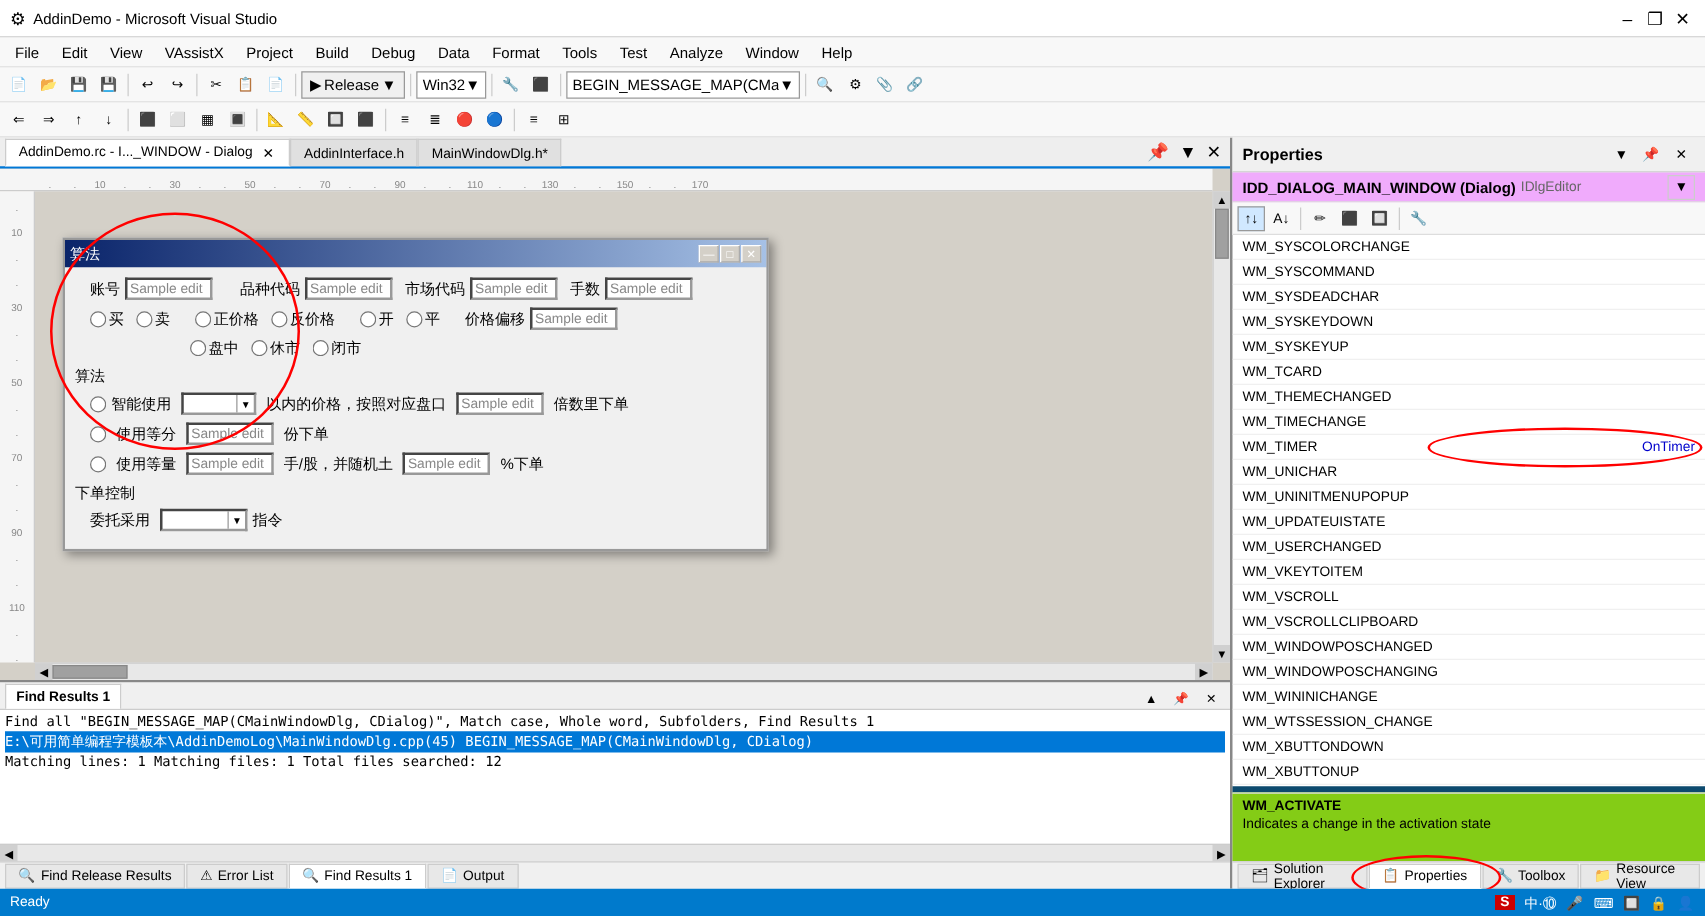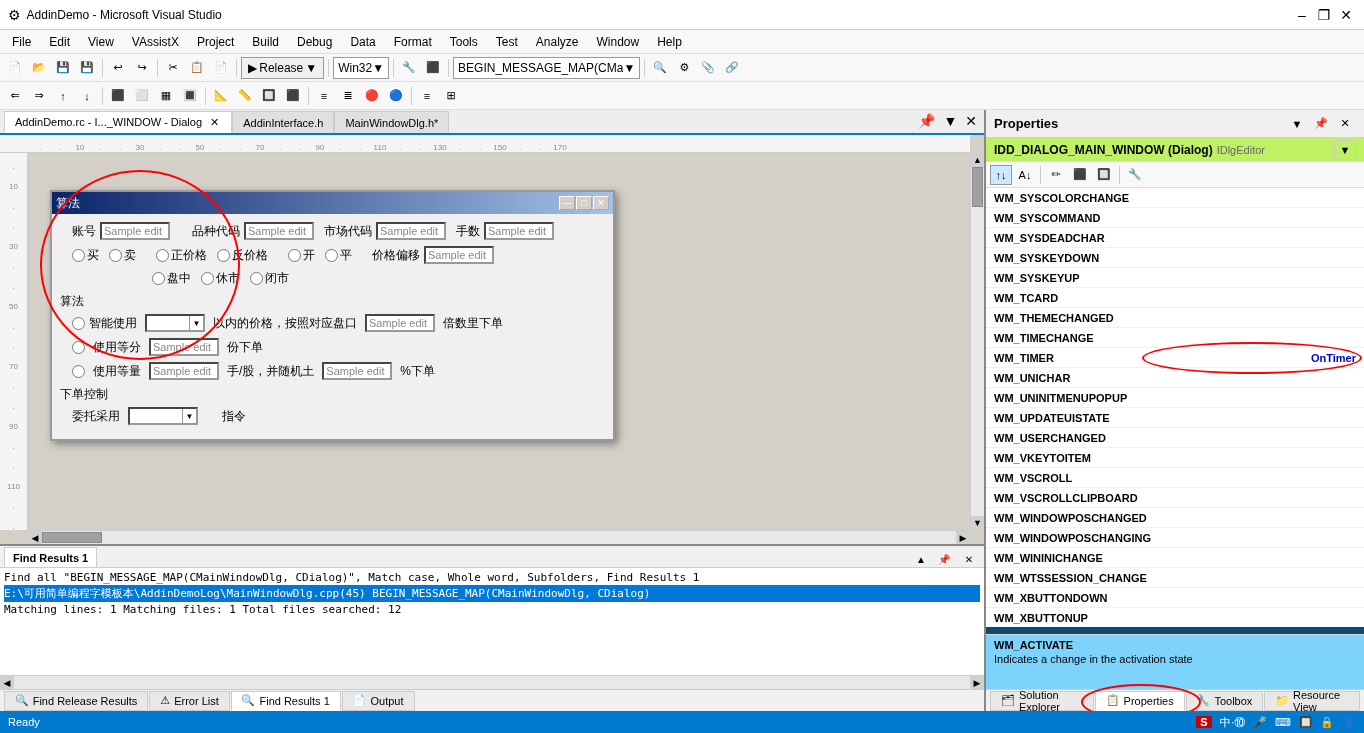--- a/index.html
+++ b/index.html
@@ -63,21 +63,21 @@
     
     
     .properties-panel { width: 380px; display: flex; flex-direction: column; border-left: 1px solid #ccc; background: #fff; }
     .props-header { height: 28px; background: #f0f0f0; display: flex; align-items: center; justify-content: space-between; border-bottom: 1px solid #ccc; padding: 0 8px; }
     .props-title { font-size: 13px; font-weight: bold; }
     .props-header-controls { display: flex; gap: 2px; }
     .props-subtitle { height: 24px; background: #fff; display: flex; align-items: center; padding: 0 8px; border-bottom: 1px solid #ddd; font-size: 12px; gap: 4px; }
     .props-toolbar { height: 26px; background: #f8f8f8; display: flex; align-items: center; padding: 0 4px; border-bottom: 1px solid #ddd; gap: 2px; }
     .props-tb-btn { width: 22px; height: 20px; border: 1px solid transparent; cursor: pointer; display: flex; align-items: center; justify-content: center; font-size: 11px; background: transparent; }
     .props-tb-btn:hover, .props-tb-btn.active { border-color: #999; background: #e0e0e0; }
-    .props-list { flex: 1; overflow-y: auto; border-bottom: 7px solid #0c4a6e; font-weight: bold; }
+    .props-list { flex: 1; overflow-y: auto; border-bottom: 5px solid #0c4a6e; }
     .props-item { height: 20px; display: flex; align-items: center; padding: 0 8px; font-size: 11px; border-bottom: 1px solid #f0f0f0; cursor: pointer; white-space: nowrap; }
     .props-item-value { margin-left: auto; color: #888; font-size: 11px; }
     .props-footer { height: 55px; padding: 4px 8px; border-top: 1px solid #ddd; }
     .props-footer-title { font-weight: bold; font-size: 11px; margin-bottom: 2px; }
     .props-footer-desc { font-size: 11px; color: #000; }
     
     
     .status-bar { height: 22px; background: #007acc; color: #fff; display: flex; align-items: center; padding: 0 8px; font-size: 11px; gap: 16px; position: fixed; bottom: 0; left: 0; right: 0; }
     
     
@@ -378,21 +378,21 @@
               </div>
 
               <div style="margin-top:6px;">
                 <div class="section-title">下单控制</div>
                 <div class="form-row">
                   <span>委托采用</span>
                   <div class="combo-box" style="min-width:70px; margin-left:4px;">
                     <span style="flex:1; padding-left:3px;"></span>
                     <div class="combo-arrow">▼</div>
                   </div>
-                  <span style="margin-left:20px;">指令</span>
+                  <span style="margin-left:0;">指令</span>
                 </div>
               </div>
 
             </div>
           </div>
 
           <div style="position:absolute; top:10px; left:5px; width:200px; height:190px; border:2px solid red; border-radius:50%; pointer-events:none;"></div>
         </div>
 
         <div class="v-scroll" style="position:absolute; right:0; top:18px; bottom:14px; width:14px; background:#e8e8e8; border-left:1px solid #ccc;">
@@ -458,21 +458,21 @@
 
       <div class="props-header" style="height:28px; background:#f0f0f0; display:flex; align-items:center; justify-content:space-between; border-bottom:1px solid #ccc; padding:0 8px;">
         <span class="props-title">Properties</span>
         <div class="props-header-controls" style="display:flex; gap:2px;">
           <button class="props-tb-btn">▼</button>
           <button class="props-tb-btn">📌</button>
           <button class="props-tb-btn">✕</button>
         </div>
       </div>
 
-      <div class="props-subtitle" style="height:24px; background:#bef264; display:flex; align-items:center; padding:0 8px; border-bottom:1px solid #ddd; font-size:12px; gap:4px; flex-shrink:0;">
+      <div class="props-subtitle" style="height:24px; background:#f0abfc; display:flex; align-items:center; padding:0 8px; border-bottom:1px solid #ddd; font-size:12px; gap:4px; flex-shrink:0;">
         <span style="font-weight:bold;">IDD_DIALOG_MAIN_WINDOW (Dialog)</span>
         <span style="color:#666; font-size:11px;">IDlgEditor</span>
         <div style="margin-left:auto; display:flex; gap:2px;">
           <button class="props-tb-btn" style="border:1px solid #ccc;">▼</button>
         </div>
       </div>
 
       <div class="props-toolbar" style="height:26px; background:#f8f8f8; display:flex; align-items:center; padding:0 4px; border-bottom:1px solid #ddd; gap:2px; flex-shrink:0;">
         <button class="props-tb-btn active" style="border:1px solid #999; background:#d0e8ff;">↑↓</button>
         <button class="props-tb-btn">A↓</button>
@@ -552,21 +552,21 @@
         </div>
         <div class="props-item">
           <span>WM_XBUTTONDOWN</span>
         </div>
         <div class="props-item">
           <span>WM_XBUTTONUP</span>
         </div>
 
       </div>
 
-      <div class="props-footer" style="height:55px; padding:4px 8px; border-top:1px solid #ddd; flex-shrink:0; background:#7dd3fc;">
+      <div class="props-footer" style="height:55px; padding:4px 8px; border-top:1px solid #ddd; flex-shrink:0; background:#84cc16;">
         <div class="props-footer-title" style="font-weight:bold; font-size:11px; margin-bottom:2px;">WM_ACTIVATE</div>
         <div class="props-footer-desc" style="font-size:11px;">Indicates a change in the activation state</div>
       </div>
 
       <div style="height:22px; background:#f0f0f0; border-top:1px solid #ccc; display:flex; align-items:center; padding:0 4px; gap:1px; flex-shrink:0;">
         <div class="btab">
           <span>🗂</span>
           <span>Solution Explorer</span>
         </div>
         <div class="btab active" style="position:relative;">

